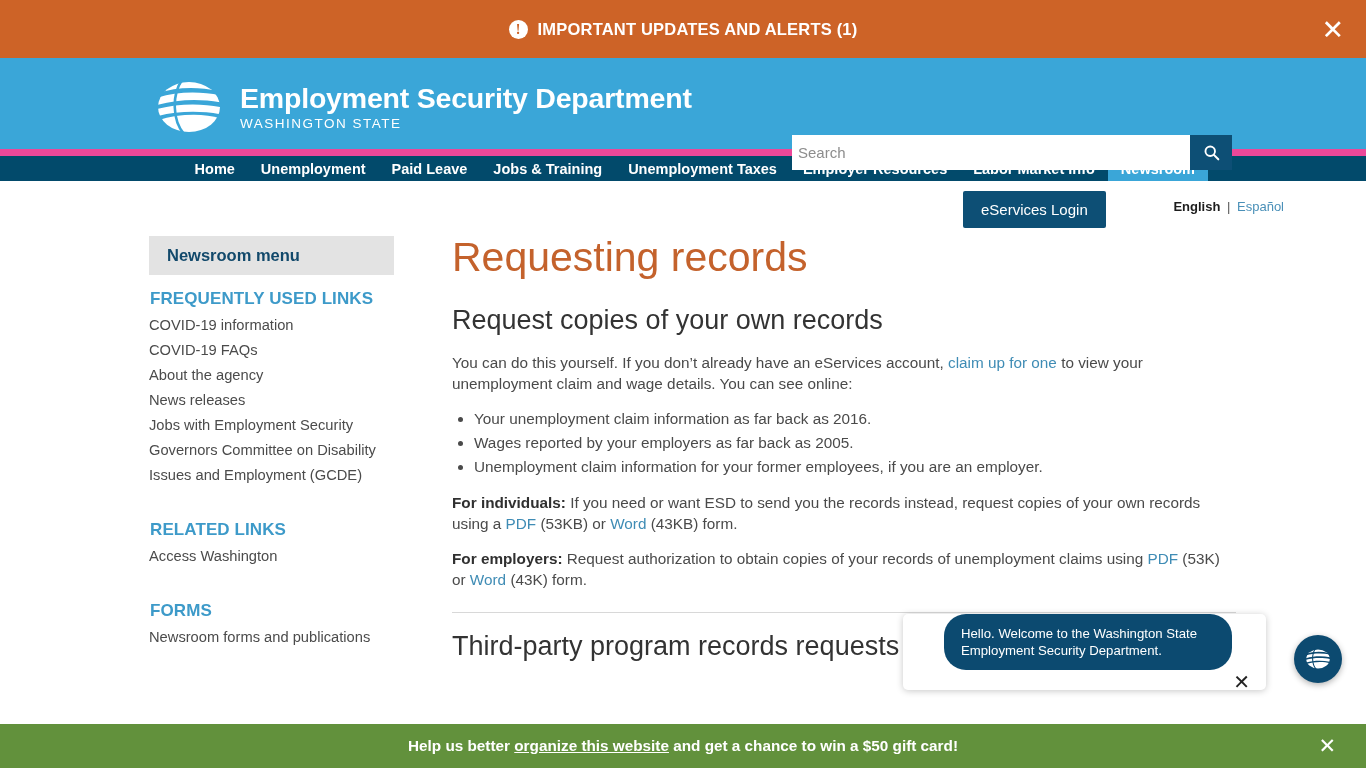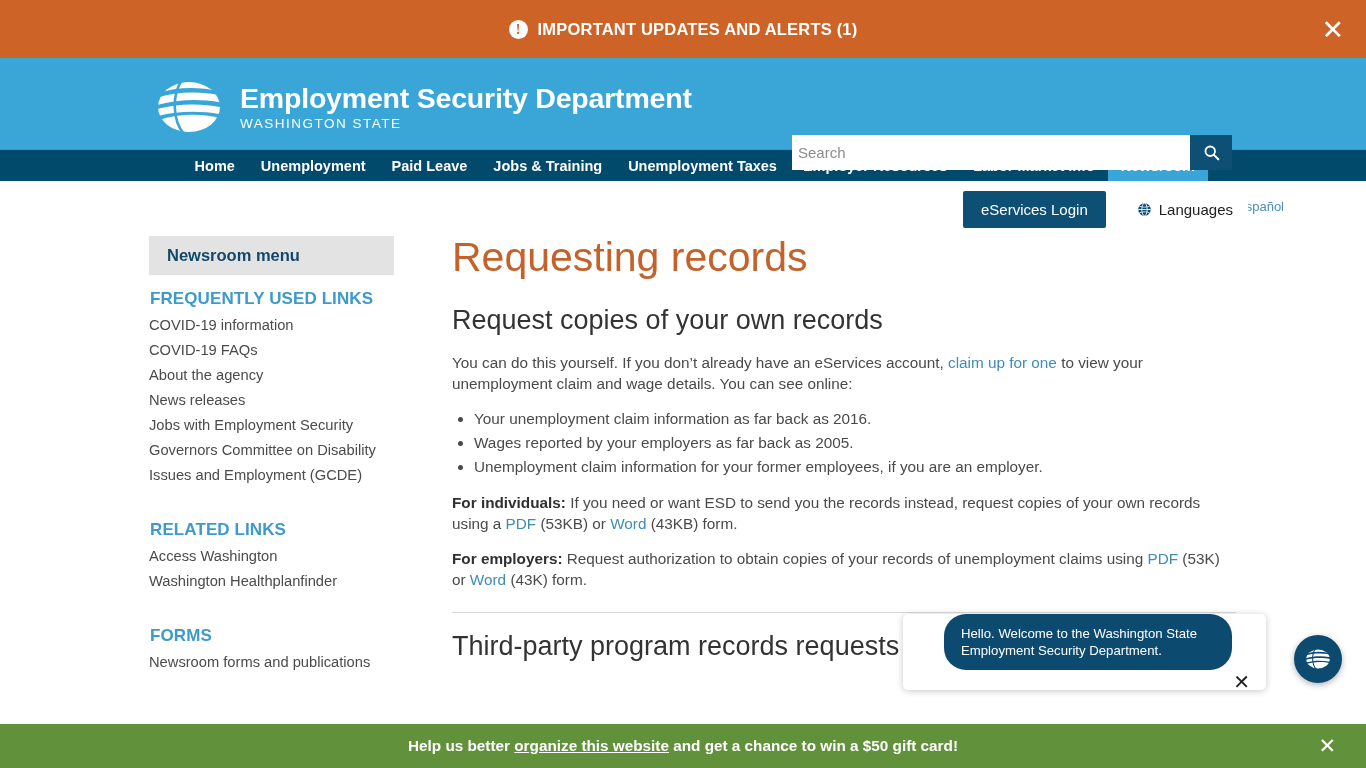--- a/index.html
+++ b/index.html
@@ -88,21 +88,21 @@
     font-size: 15px; padding: 10px 15px; cursor: pointer;
     border-radius: 2px; display: flex; align-items: center; gap: 7px;
     font-family: "Liberation Sans", sans-serif;
   }
 
   
   .navbar {
     height: 32px; background: #024a6b;
     display: flex; align-items: stretch; justify-content: flex-end;
     padding-right: 158px;
-    border-top: 1px solid #ec4899;
+    border-top: 7px solid #ec4899;
   }
   .nav-item {
     color: #ffffff; font-size: 14.5px; font-weight: bold;
     display: flex; align-items: center; padding: 0 13px;
     white-space: nowrap; cursor: pointer;
   }
   .nav-item.active { background: #3aa6d8; }
 
   
   .lang-line {
@@ -247,30 +247,20 @@
     <button class="search-btn">
       <svg width="17" height="17" viewBox="0 0 20 20">
         <circle cx="8.5" cy="8.5" r="5.6" fill="none" stroke="#ffffff" stroke-width="2.2"></circle>
         <line x1="12.8" y1="12.8" x2="18" y2="18" stroke="#ffffff" stroke-width="2.4" stroke-linecap="round"></line>
       </svg>
     </button>
   </div>
 
   <div class="btn-row">
     <button class="eservices-btn">eServices Login</button>
-    <button class="lang-btn">
-      <svg width="15" height="15" viewBox="0 0 20 20">
-        <circle cx="10" cy="10" r="8.4" fill="#0d4f75"></circle>
-        <ellipse cx="10" cy="10" rx="3.6" ry="8.4" fill="none" stroke="#ffffff" stroke-width="1.1"></ellipse>
-        <line x1="1.6" y1="10" x2="18.4" y2="10" stroke="#ffffff" stroke-width="1.1"></line>
-        <path d="M3 5.4 C7 7.4, 13 7.4, 17 5.4" fill="none" stroke="#ffffff" stroke-width="1"></path>
-        <path d="M3 14.6 C7 12.6, 13 12.6, 17 14.6" fill="none" stroke="#ffffff" stroke-width="1"></path>
-      </svg>
-      <span>Languages</span>
-    </button>
   </div>
 </div>
 
 <div class="navbar" id="navbar">
     <div class="nav-item">Home</div>
     <div class="nav-item">Unemployment</div>
     <div class="nav-item">Paid Leave</div>
     <div class="nav-item">Jobs &amp; Training</div>
     <div class="nav-item">Unemployment Taxes</div>
     <div class="nav-item">Employer Resources</div>
@@ -292,21 +282,20 @@
         <div class="side-group-title">FREQUENTLY USED LINKS</div>
         <a class="side-link">COVID-19 information</a>
         <a class="side-link">COVID-19 FAQs</a>
         <a class="side-link">About the agency</a>
         <a class="side-link">News releases</a>
         <a class="side-link">Jobs with Employment Security</a>
         <a class="side-link">Governors Committee on Disability Issues and Employment (GCDE)</a>
         <div class="side-spacer"></div>
         <div class="side-group-title">RELATED LINKS</div>
         <a class="side-link">Access Washington</a>
-        <a class="side-link">Washington Healthplanfinder</a>
         <div class="side-spacer"></div>
         <div class="side-group-title">FORMS</div>
         <a class="side-link">Newsroom forms and publications</a>
       </div>
   </div>
 
   <div class="main">
     <h1 class="page-title">Requesting records</h1>
 
     <h2 class="h2">Request copies of your own records</h2>

